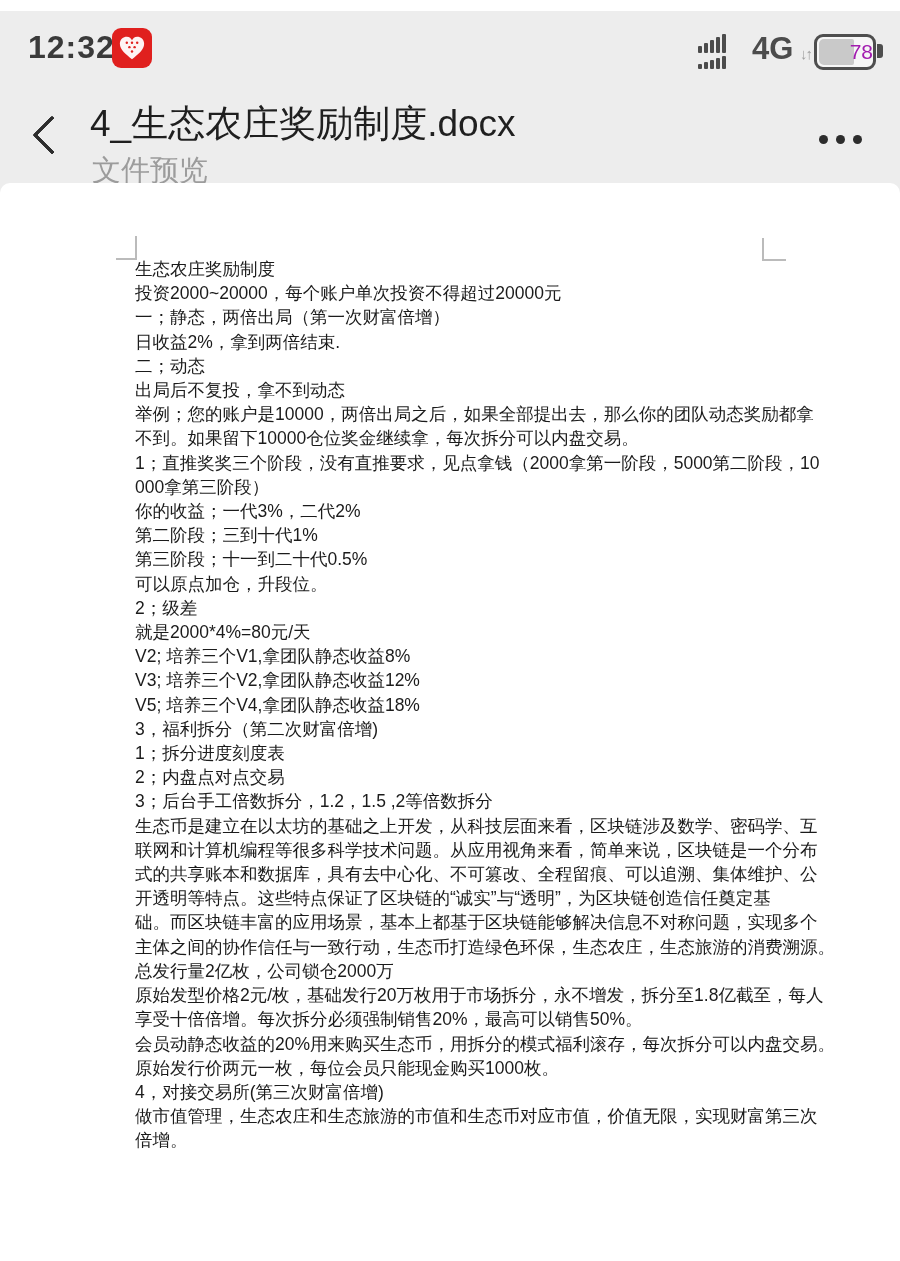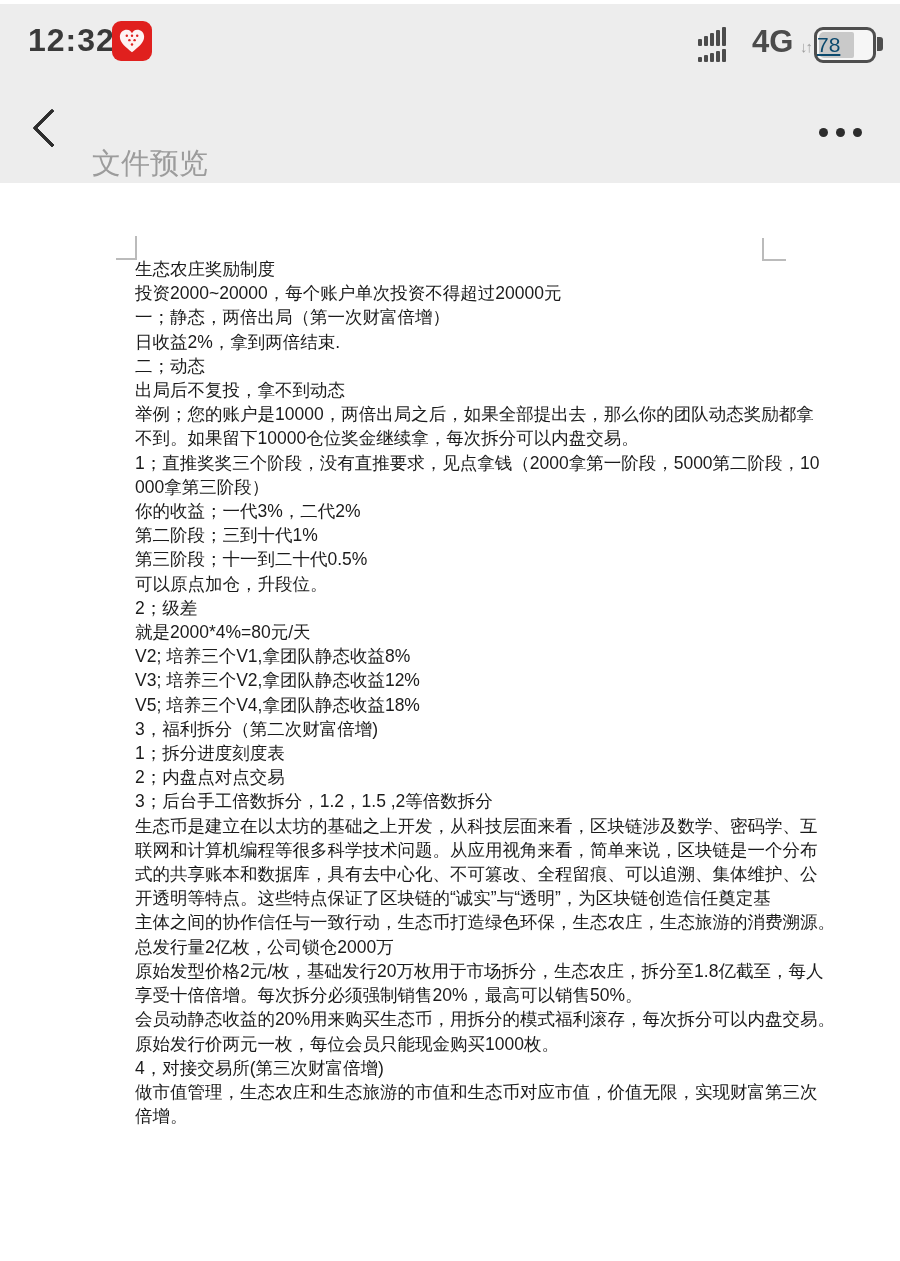--- a/index.html
+++ b/index.html
@@ -2,44 +2,44 @@
 <html><head>
 <meta charset="utf-8">
 <style>
   html,body{margin:0;padding:0;}
   body{
     width:900px;height:1261px;position:relative;overflow:hidden;
     background:#ffffff;
     font-family:"Liberation Sans","DejaVu Sans",sans-serif;
   }
   
-  .topbar{position:absolute;left:0;top:4px;width:900px;height:183px;background:#ededed;}
+  .topbar{position:absolute;left:0;top:11px;width:900px;height:183px;background:#ededed;}
   .time{position:absolute;left:28px;top:18px;font-size:32px;font-weight:600;color:#3a3a3a;letter-spacing:1px;}
   .app-icon{position:absolute;left:112px;top:17px;width:40px;height:40px;background:#e0201e;border-radius:9px;display:flex;align-items:center;justify-content:center;}
   .app-icon svg{width:28px;height:26px;}
   .signal{position:absolute;left:698px;top:23px;display:flex;flex-direction:column;gap:3px;}
   .sigrow{display:flex;align-items:flex-end;gap:2px;}
   .sigrow span{display:block;width:4px;background:#4c4c4c;border-radius:1px;}
   .r1 .b1{height:7px}.r1 .b2{height:10px}.r1 .b3{height:13px}.r1 .b4{height:16px}.r1 .b5{height:19px}
   .r2 .b1{height:5px}.r2 .b2{height:7px}.r2 .b3{height:9px}.r2 .b4{height:11px}.r2 .b5{height:13px}
   .netlabel{position:absolute;left:752px;top:20px;font-size:31px;font-weight:600;color:#4c4c4c;}
   .net-arrows{position:absolute;left:800px;top:34px;font-size:15px;color:#a2a2a2;letter-spacing:-2px;}
   .battery{position:absolute;left:814px;top:23px;width:56px;height:30px;border:3px solid #4e4e4e;border-radius:9px;background:#f6f6f6;}
   .battery-fill{position:absolute;left:2px;top:2px;bottom:2px;width:62%;background:#c9c9c9;border-radius:5px 2px 2px 5px;}
-  .battery-num{position:absolute;left:0;top:0;width:100%;height:100%;text-align:left;font-size:21px;line-height:30px;color:#0c4a6e;font-weight:500;text-decoration:underline;}
+  .battery-num{position:absolute;left:0;top:0;width:100%;height:100%;text-align:right;font-size:21px;line-height:30px;color:#a21caf;font-weight:500;}
   .battery-cap{position:absolute;right:-10px;top:7px;width:6px;height:14px;background:#4e4e4e;border-radius:0 3px 3px 0;}
   
   .back-btn{position:absolute;left:24px;top:96px;width:48px;height:56px;cursor:pointer;}
   .back-chevron{position:absolute;left:14px;top:14px;width:24px;height:24px;border-left:4px solid #2d2d2d;border-bottom:4px solid #2d2d2d;transform:rotate(45deg);border-radius:2px;}
   .doc-title{position:absolute;left:90px;top:88px;font-size:37px;font-weight:500;color:#1f1f1f;white-space:nowrap;}
   .doc-subtitle{position:absolute;left:92px;top:140px;font-size:29px;color:#9c9c9c;}
   .menu-btn{position:absolute;left:805px;top:106px;width:70px;height:44px;display:flex;align-items:center;justify-content:center;gap:8px;cursor:pointer;}
   .menu-btn i{display:block;width:9px;height:9px;border-radius:50%;background:#2d2d2d;}
   
-  .content{position:absolute;left:0;top:183px;width:900px;height:1078px;background:#ffffff;}
+  .content{position:absolute;left:0;top:183px;width:900px;height:1078px;background:#ffffff;border-radius:10px;}
   .corner-mark-left{position:absolute;left:116px;top:53px;width:19px;height:22px;border-right:2px solid #bbbbbb;border-bottom:2px solid #bbbbbb;}
   .corner-mark-right{position:absolute;left:762px;top:55px;width:22px;height:21px;border-left:2px solid #bbbbbb;border-bottom:2px solid #bbbbbb;}
   .doc-lines{position:absolute;left:135px;top:74px;width:700px;}
   .doc-line{font-size:17.5px;line-height:24.2px;color:#1b1b1b;white-space:pre;}
 </style>
 </head>
 <body>
 
 <div class="topbar">
 
@@ -77,20 +77,21 @@
   <div class="net-arrows">↓↑</div>
   <div class="battery">
     <div class="battery-fill"></div>
     <div class="battery-num">78</div>
     <div class="battery-cap"></div>
   </div>
 
   <div class="back-btn">
     <div class="back-chevron"></div>
   </div>
+  <div class="doc-title">4_生态农庄奖励制度.docx</div>
   <div class="doc-subtitle">文件预览</div>
   <div class="menu-btn">
     <i></i>
     <i></i>
     <i></i>
   </div>
 </div>
 
 <div class="content">
   <div class="corner-mark-left"></div>
@@ -116,23 +117,24 @@
       <div class="doc-line">V3; 培养三个V2,拿团队静态收益12%</div>
       <div class="doc-line">V5; 培养三个V4,拿团队静态收益18%</div>
       <div class="doc-line">3，福利拆分（第二次财富倍增)</div>
       <div class="doc-line">1；拆分进度刻度表</div>
       <div class="doc-line">2；内盘点对点交易</div>
       <div class="doc-line">3；后台手工倍数拆分，1.2，1.5 ,2等倍数拆分</div>
       <div class="doc-line">生态币是建立在以太坊的基础之上开发，从科技层面来看，区块链涉及数学、密码学、互</div>
       <div class="doc-line">联网和计算机编程等很多科学技术问题。从应用视角来看，简单来说，区块链是一个分布</div>
       <div class="doc-line">式的共享账本和数据库，具有去中心化、不可篡改、全程留痕、可以追溯、集体维护、公</div>
       <div class="doc-line">开透明等特点。这些特点保证了区块链的“诚实”与“透明”，为区块链创造信任奠定基</div>
+      <div class="doc-line">础。而区块链丰富的应用场景，基本上都基于区块链能够解决信息不对称问题，实现多个</div>
       <div class="doc-line">主体之间的协作信任与一致行动，生态币打造绿色环保，生态农庄，生态旅游的消费溯源。</div>
       <div class="doc-line">总发行量2亿枚，公司锁仓2000万</div>
-      <div class="doc-line">原始发型价格2元/枚，基础发行20万枚用于市场拆分，生态农庄，拆分至1.8亿截至，每人</div>
+      <div class="doc-line">原始发型价格2元/枚，基础发行20万枚用于市场拆分，永不增发，拆分至1.8亿截至，每人</div>
       <div class="doc-line">享受十倍倍增。每次拆分必须强制销售20%，最高可以销售50%。</div>
       <div class="doc-line">会员动静态收益的20%用来购买生态币，用拆分的模式福利滚存，每次拆分可以内盘交易。</div>
       <div class="doc-line">原始发行价两元一枚，每位会员只能现金购买1000枚。</div>
       <div class="doc-line">4，对接交易所(第三次财富倍增)</div>
       <div class="doc-line">做市值管理，生态农庄和生态旅游的市值和生态币对应市值，价值无限，实现财富第三次</div>
       <div class="doc-line">倍增。</div>
     </div>
 </div>
 
 </body></html>

